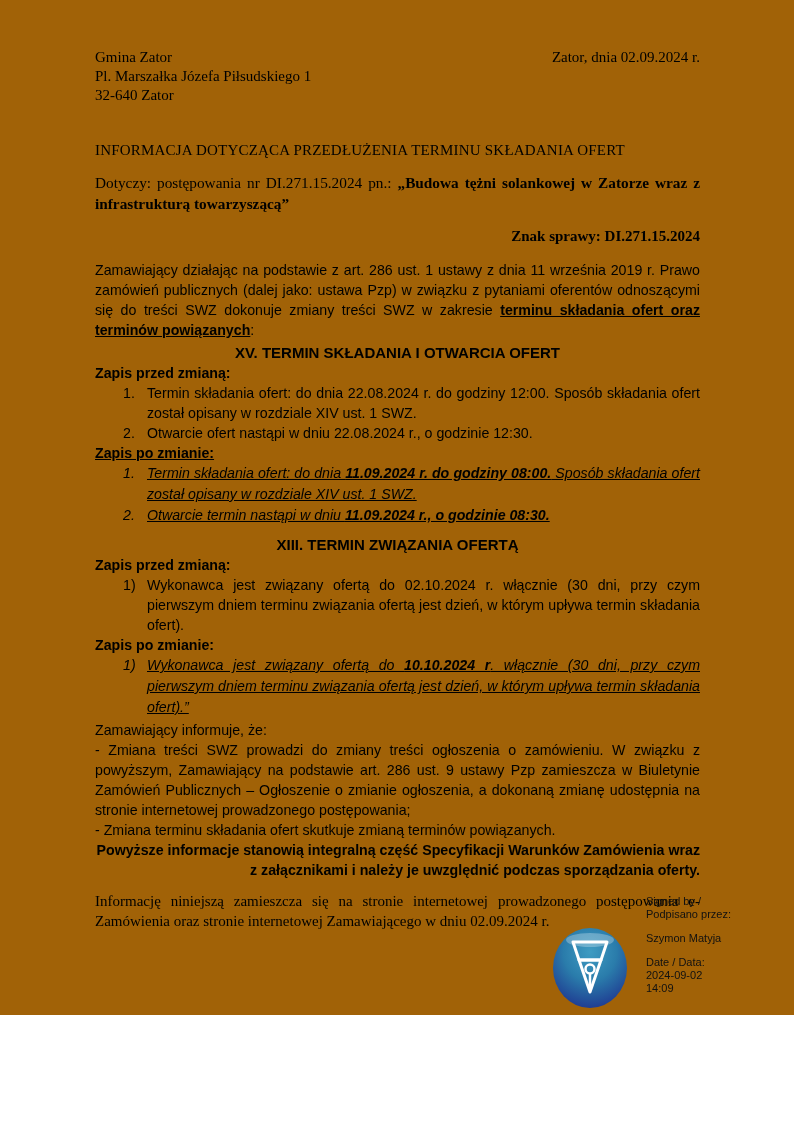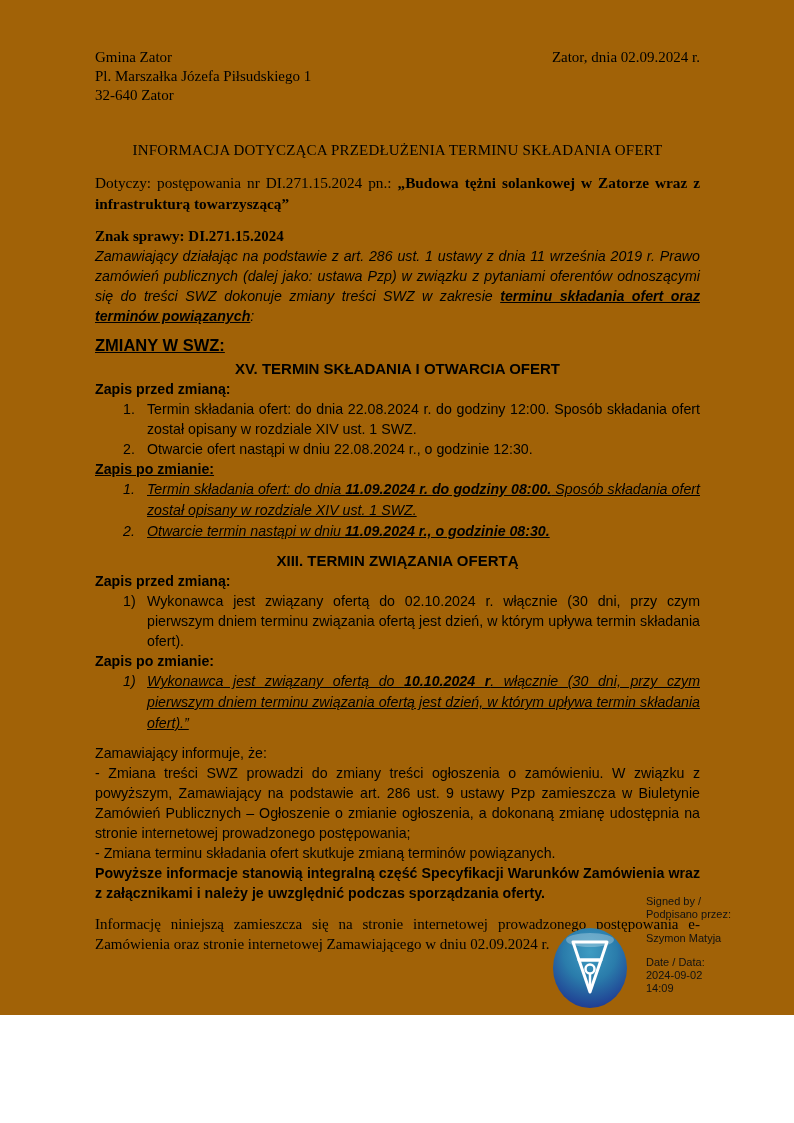--- a/index.html
+++ b/index.html
@@ -4,39 +4,39 @@
 <style>
   html,body{margin:0;padding:0;background:#fff;}
   .page{
     position:relative;width:794px;height:1015px;background:#a16207;
     box-sizing:border-box;padding:48px 94px 0 95px;overflow:hidden;
     color:#000;
   }
   .serif{font-family:"Liberation Serif",serif;font-size:15px;line-height:19px;}
   .sans{font-family:"Liberation Sans",sans-serif;font-size:14.2px;line-height:20px;}
   .just{text-align:justify;}
-  .b{font-weight:bold;}
+  .b{font-weight:bold;text-align:right;}
   .u{text-decoration:underline;}
   .i{font-style:italic;}
   p{margin:0;}
   .letterhead{display:flex;justify-content:space-between;align-items:flex-start;}
-  .doc-title{margin-top:36px;text-align:center;letter-spacing:0.2px;}
+  .doc-title{margin-top:36px;text-align:left;letter-spacing:0.2px;}
   .subject{margin-top:12px;line-height:21px;font-size:15.3px;}
   .case-no{margin-top:13px;}
-  .intro{margin-top:0;font-style:italic;}
+  .intro{margin-top:14px;}
   .changes-heading{margin-top:9px;font-size:16.5px;font-weight:bold;text-decoration:underline;line-height:21px;}
   .sec-heading{margin-top:2px;font-weight:bold;font-size:15px;line-height:21px;text-align:center;}
   .zapis-label{font-weight:bold;line-height:20px;}
   ol{margin:0;padding:0 0 0 28px;list-style:none;counter-reset:c;}
   ol li{position:relative;padding-left:24px;counter-increment:c;text-align:justify;line-height:20px;}
   ol.dot li::before{content:counter(c) ".";position:absolute;left:0;top:0;}
   ol.par li::before{content:counter(c) ")";position:absolute;left:0;top:0;}
   ol.ital li{font-style:italic;line-height:21px;}
   .after-xiii li{line-height:21px;}
-  .lead{margin-top:9px;}
+  .lead{margin-top:2px;}
   .sig-stamp{position:absolute;left:552px;top:927px;}
   .sig-stamp-text{position:absolute;left:646px;top:895px;font-family:"Liberation Sans",sans-serif;font-size:11px;line-height:13px;color:#111;}
   .sig-stamp-text .gap{height:11px;}
   .sig-block{position:absolute;left:540px;top:1020px;width:170px;text-align:center;font-family:"Liberation Serif",serif;font-size:15px;line-height:18px;}
 </style>
 </head>
 <body>
 
 <div class="page">
 
@@ -50,21 +50,20 @@
   </div>
 
   <p class="doc-title serif">INFORMACJA DOTYCZĄCA PRZEDŁUŻENIA TERMINU SKŁADANIA OFERT</p>
 
   <p class="subject serif just"><span>Dotyczy: postępowania nr DI.271.15.2024 pn.: </span><span class="b">„Budowa tężni solankowej w Zatorze wraz z infrastrukturą towarzyszącą”</span></p>
 
   <p class="case-no serif b">Znak sprawy: DI.271.15.2024</p>
 
   <p class="intro sans just"><span>Zamawiający działając na podstawie z art. 286 ust. 1 ustawy z dnia 11 września 2019 r. Prawo zamówień publicznych (dalej jako: ustawa Pzp) w związku z pytaniami oferentów odnoszącymi się do treści SWZ dokonuje zmiany treści SWZ w zakresie </span><span class="b u">terminu składania ofert oraz terminów powiązanych</span><span>:</span></p>
 
-  <p class="changes-heading sans">ZMIANY W SWZ:</p>
 
   <p class="sec-heading sans">XV. TERMIN SKŁADANIA I OTWARCIA OFERT</p>
   <p class="zapis-label sans">Zapis przed zmianą:</p>
   <ol class="dot sans">
     <li><span>Termin składania ofert: do dnia 22.08.2024 r. do godziny 12:00. Sposób składania ofert został opisany w rozdziale XIV ust. 1 SWZ.</span></li>
     <li><span>Otwarcie ofert nastąpi w dniu 22.08.2024 r., o godzinie 12:30.</span></li>
   </ol>
   <p class="zapis-label sans u">Zapis po zmianie:</p>
   <ol class="dot ital sans">
     <li><span class="u"><span>Termin składania ofert: do dnia </span><b>11.09.2024 r. do godziny 08:00.</b><span> Sposób składania ofert został opisany w rozdziale XIV ust. 1 SWZ.</span></span></li>

